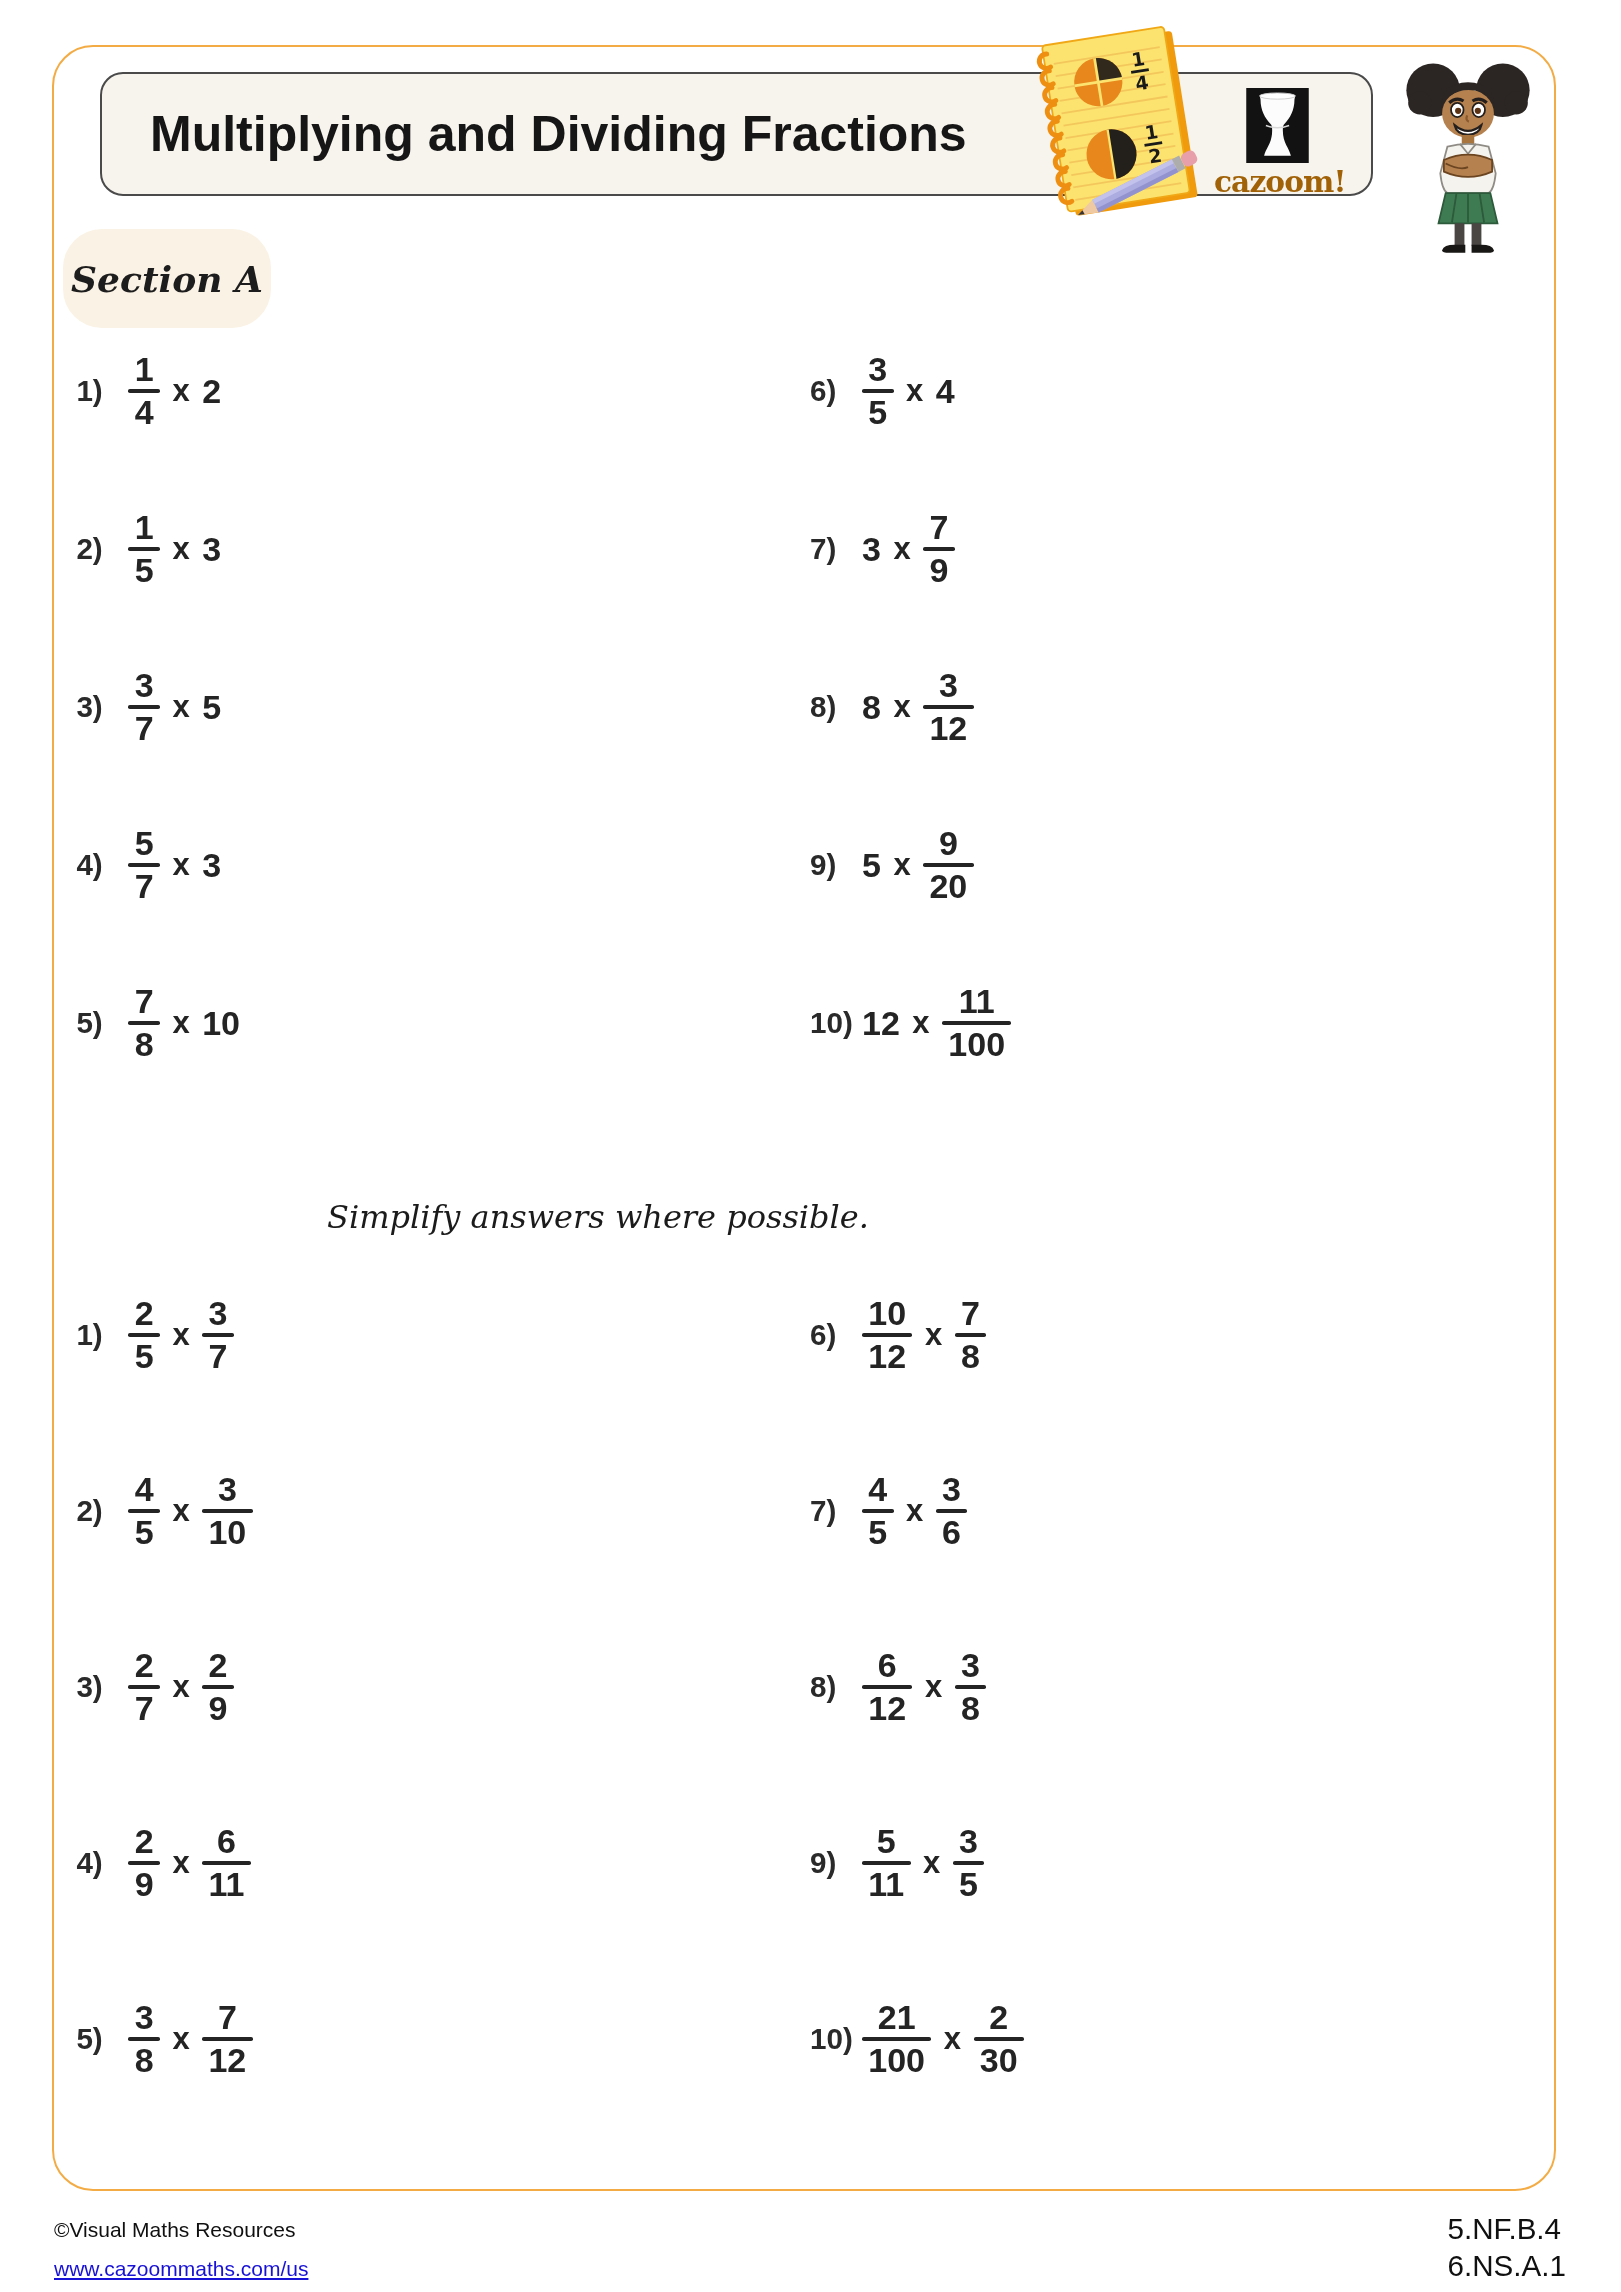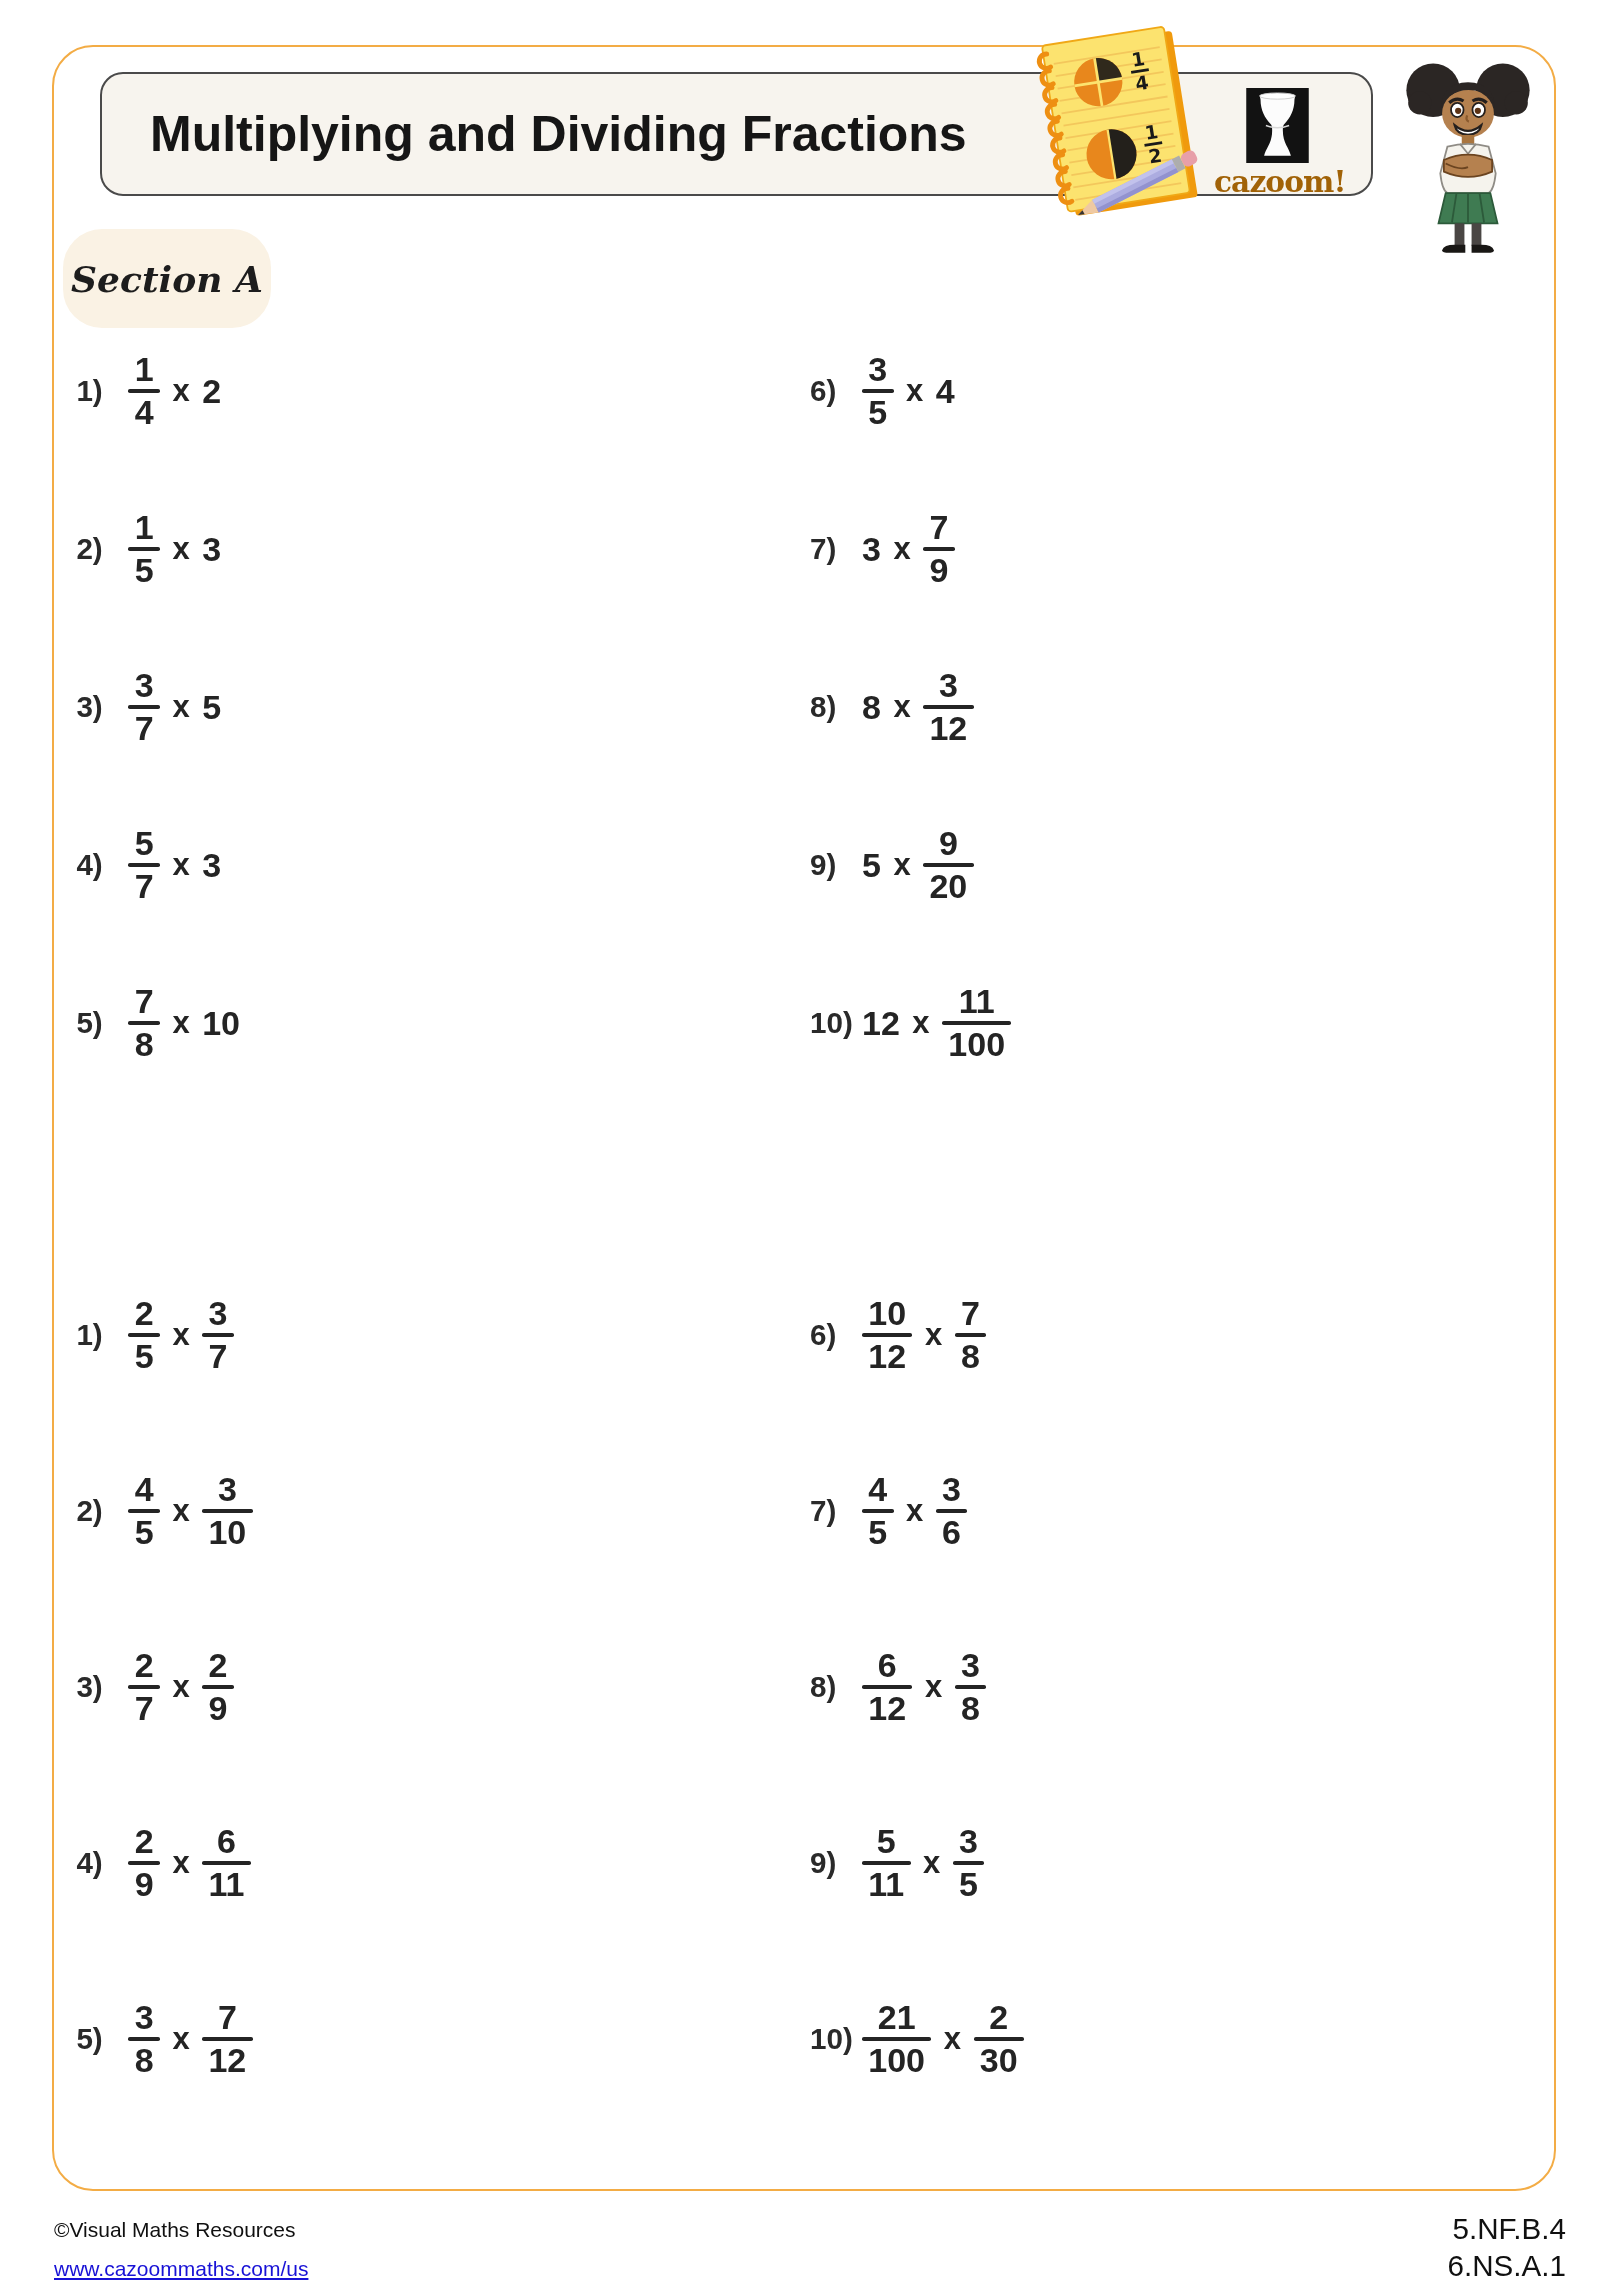--- a/index.html
+++ b/index.html
@@ -47,21 +47,21 @@
   .op { font-size:31px; font-weight:bold; padding:0 0.9px; }
   .frac { display:inline-flex; flex-direction:column; align-items:center; }
   .frac .num, .frac .den { font-size:34px; font-weight:bold; line-height:39px; padding:0 6.3px; }
   .frac .bar { align-self:stretch; height:4.5px; background:#242424; border-radius:1.8px; }
 
   
   .footer-left { position:absolute; left:54px; top:2210px; font-size:21px; color:#101010; line-height:39px; }
   .footer-link { color:#1812D6; text-decoration:underline; cursor:pointer; }
   .footer-center { position:absolute; left:537px; top:2244px; width:673px; text-align:center;
                    font-size:32px; color:#1C1C1C; }
-  .footer-right { position:absolute; right:56px; top:2210px; text-align:right; font-size:29.6px;
+  .footer-right { position:absolute; right:56px; top:2210px; text-align:left; font-size:29.6px;
                   color:#101010; line-height:37px; }
 </style>
 </head>
 <body>
 
 <div class="page">
   <div class="frame"></div>
 
   <div class="title-box">
     <div class="title">Multiplying and Dividing Fractions</div>
@@ -294,20 +294,23 @@
           <span class="op">x</span>
           <span class="frac">
             <span class="num">11</span>
             <span class="bar"></span>
             <span class="den">100</span>
           </span>
         </span>
       </div>
     </div>
 
+  <div class="instruction instruction-b">
+    <span><span>Simplify answers where possible.</span><span class="emph"></span><span></span></span>
+  </div>
   <div class="pgrid pgrid-b">
       <div class="pcell">
         <span class="plabel">1)</span>
         <span class="expr">
           <span class="frac">
             <span class="num">2</span>
             <span class="bar"></span>
             <span class="den">5</span>
           </span>
           <span class="op">x</span>

